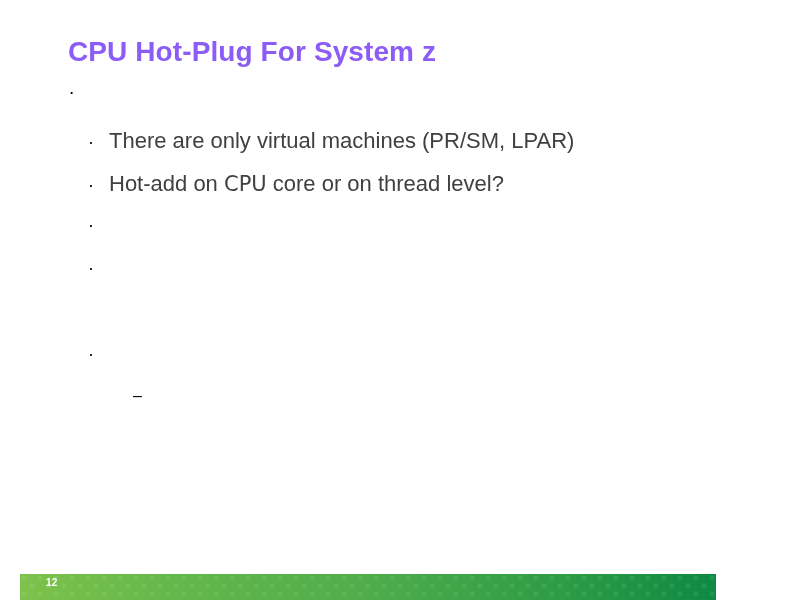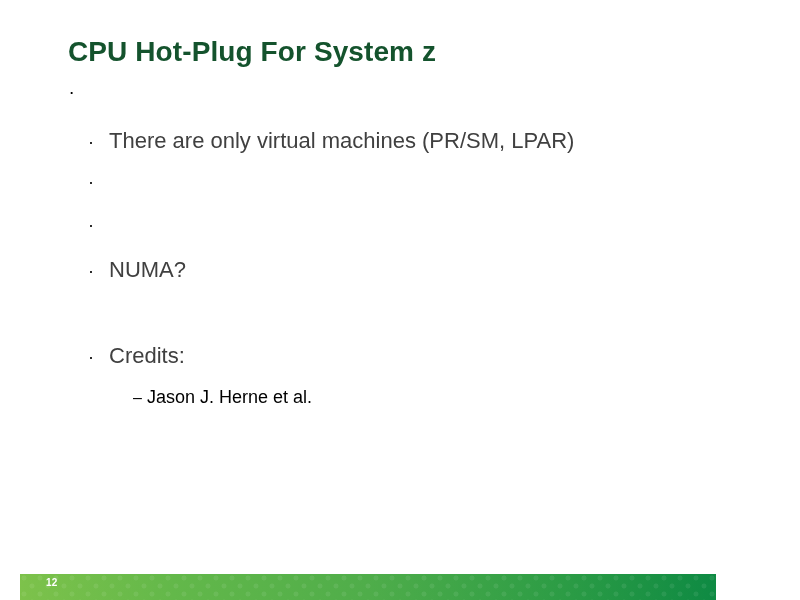--- a/index.html
+++ b/index.html
@@ -18,21 +18,21 @@
     width: 800px;
     height: 600px;
     background: #ffffff;
   }
   #slide-title {
     position: absolute;
     left: 68px;
     top: 36px;
     font-size: 28px;
     font-weight: bold;
-    color: #14532d;
+    color: #8b5cf6;
     letter-spacing: 0.1px;
     white-space: nowrap;
   }
   #stray-mark {
     position: absolute;
     left: 69px;
     top: 78px;
     font-size: 19px;
     color: #000000;
     line-height: 19px;
@@ -131,41 +131,39 @@
 
   <div id="bullet-list">
 
     <div class="bullet-row">
       <span class="bullet-marker">·</span>
       <span class="bullet-text">There are only virtual machines (PR/SM, LPAR)</span>
     </div>
 
     <div class="bullet-row">
       <span class="bullet-marker">·</span>
+      <span class="bullet-text"><span>Hot-add on </span><span class="alt-face">CPU</span><span> core or on thread level?</span></span>
     </div>
 
     <div class="bullet-row">
       <span class="bullet-marker">·</span>
     </div>
 
     <div class="bullet-row">
       <span class="bullet-marker">·</span>
-      <span class="bullet-text">NUMA?</span>
     </div>
 
     <div class="bullet-row spacer"></div>
 
     <div class="bullet-row">
       <span class="bullet-marker">·</span>
-      <span class="bullet-text">Credits:</span>
     </div>
 
     <div class="sub-row">
       <span class="sub-marker">–</span>
-      <span class="sub-text">Jason J. Herne et al.</span>
     </div>
 
   </div>
 
   <div id="footer-bar">
     <div id="footer-gradient"></div>
     <div id="footer-texture"></div>
     <div id="page-number">12</div>
   </div>
 

